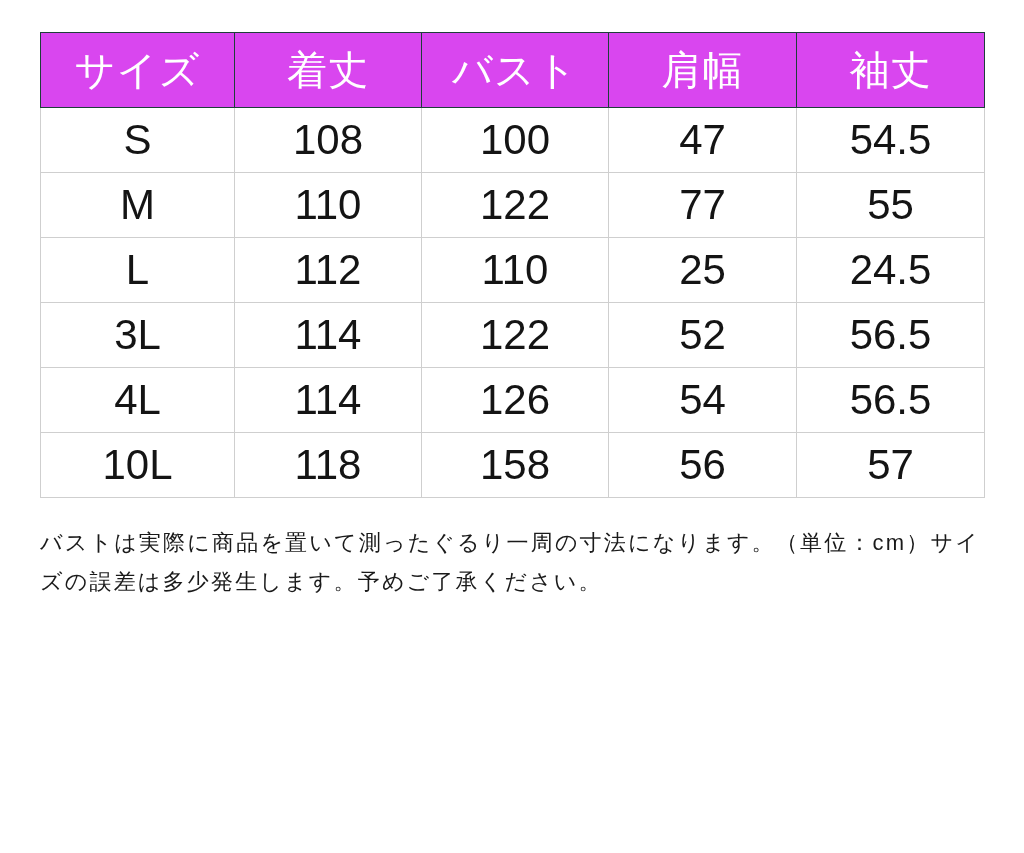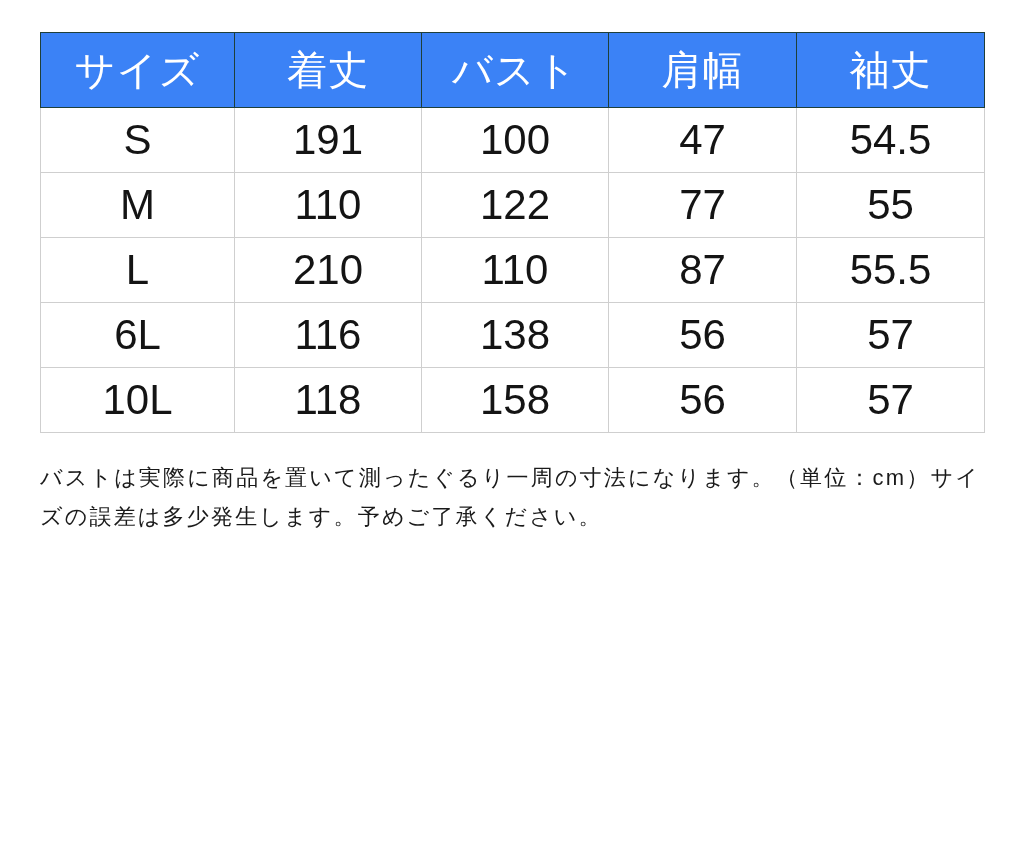--- a/index.html
+++ b/index.html
@@ -27,21 +27,21 @@
     table-layout: fixed;
     border: 1px solid #cccccc;
   }
   table.size-table col.c0 { width: 194px; }
   table.size-table col.c1 { width: 187px; }
   table.size-table col.c2 { width: 187px; }
   table.size-table col.c3 { width: 188px; }
   table.size-table col.c4 { width: 188px; }
 
   thead th {
-    background: #3b82f6;
+    background: #d946ef;
     color: #ffffff;
     font-weight: normal;
     font-size: 40px;
     line-height: 1;
     height: 74px;
     padding: 0;
     text-align: center;
     vertical-align: middle;
     border: 1px solid #1e3f3a;
     letter-spacing: 1px;
@@ -85,45 +85,52 @@
         <th>サイズ</th>
         <th>着丈</th>
         <th>バスト</th>
         <th>肩幅</th>
         <th>袖丈</th>
       </tr>
     </thead>
     <tbody>
       <tr>
         <td>S</td>
-        <td>191</td>
+        <td>108</td>
         <td>100</td>
         <td>47</td>
         <td>54.5</td>
       </tr>
       <tr>
         <td>M</td>
         <td>110</td>
         <td>122</td>
         <td>77</td>
         <td>55</td>
       </tr>
       <tr>
         <td>L</td>
-        <td>210</td>
+        <td>112</td>
         <td>110</td>
-        <td>87</td>
-        <td>55.5</td>
+        <td>25</td>
+        <td>24.5</td>
       </tr>
       <tr>
-        <td>6L</td>
-        <td>116</td>
-        <td>138</td>
-        <td>56</td>
-        <td>57</td>
+        <td>3L</td>
+        <td>114</td>
+        <td>122</td>
+        <td>52</td>
+        <td>56.5</td>
+      </tr>
+      <tr>
+        <td>4L</td>
+        <td>114</td>
+        <td>126</td>
+        <td>54</td>
+        <td>56.5</td>
       </tr>
       <tr>
         <td>10L</td>
         <td>118</td>
         <td>158</td>
         <td>56</td>
         <td>57</td>
       </tr>
     </tbody>
   </table>

